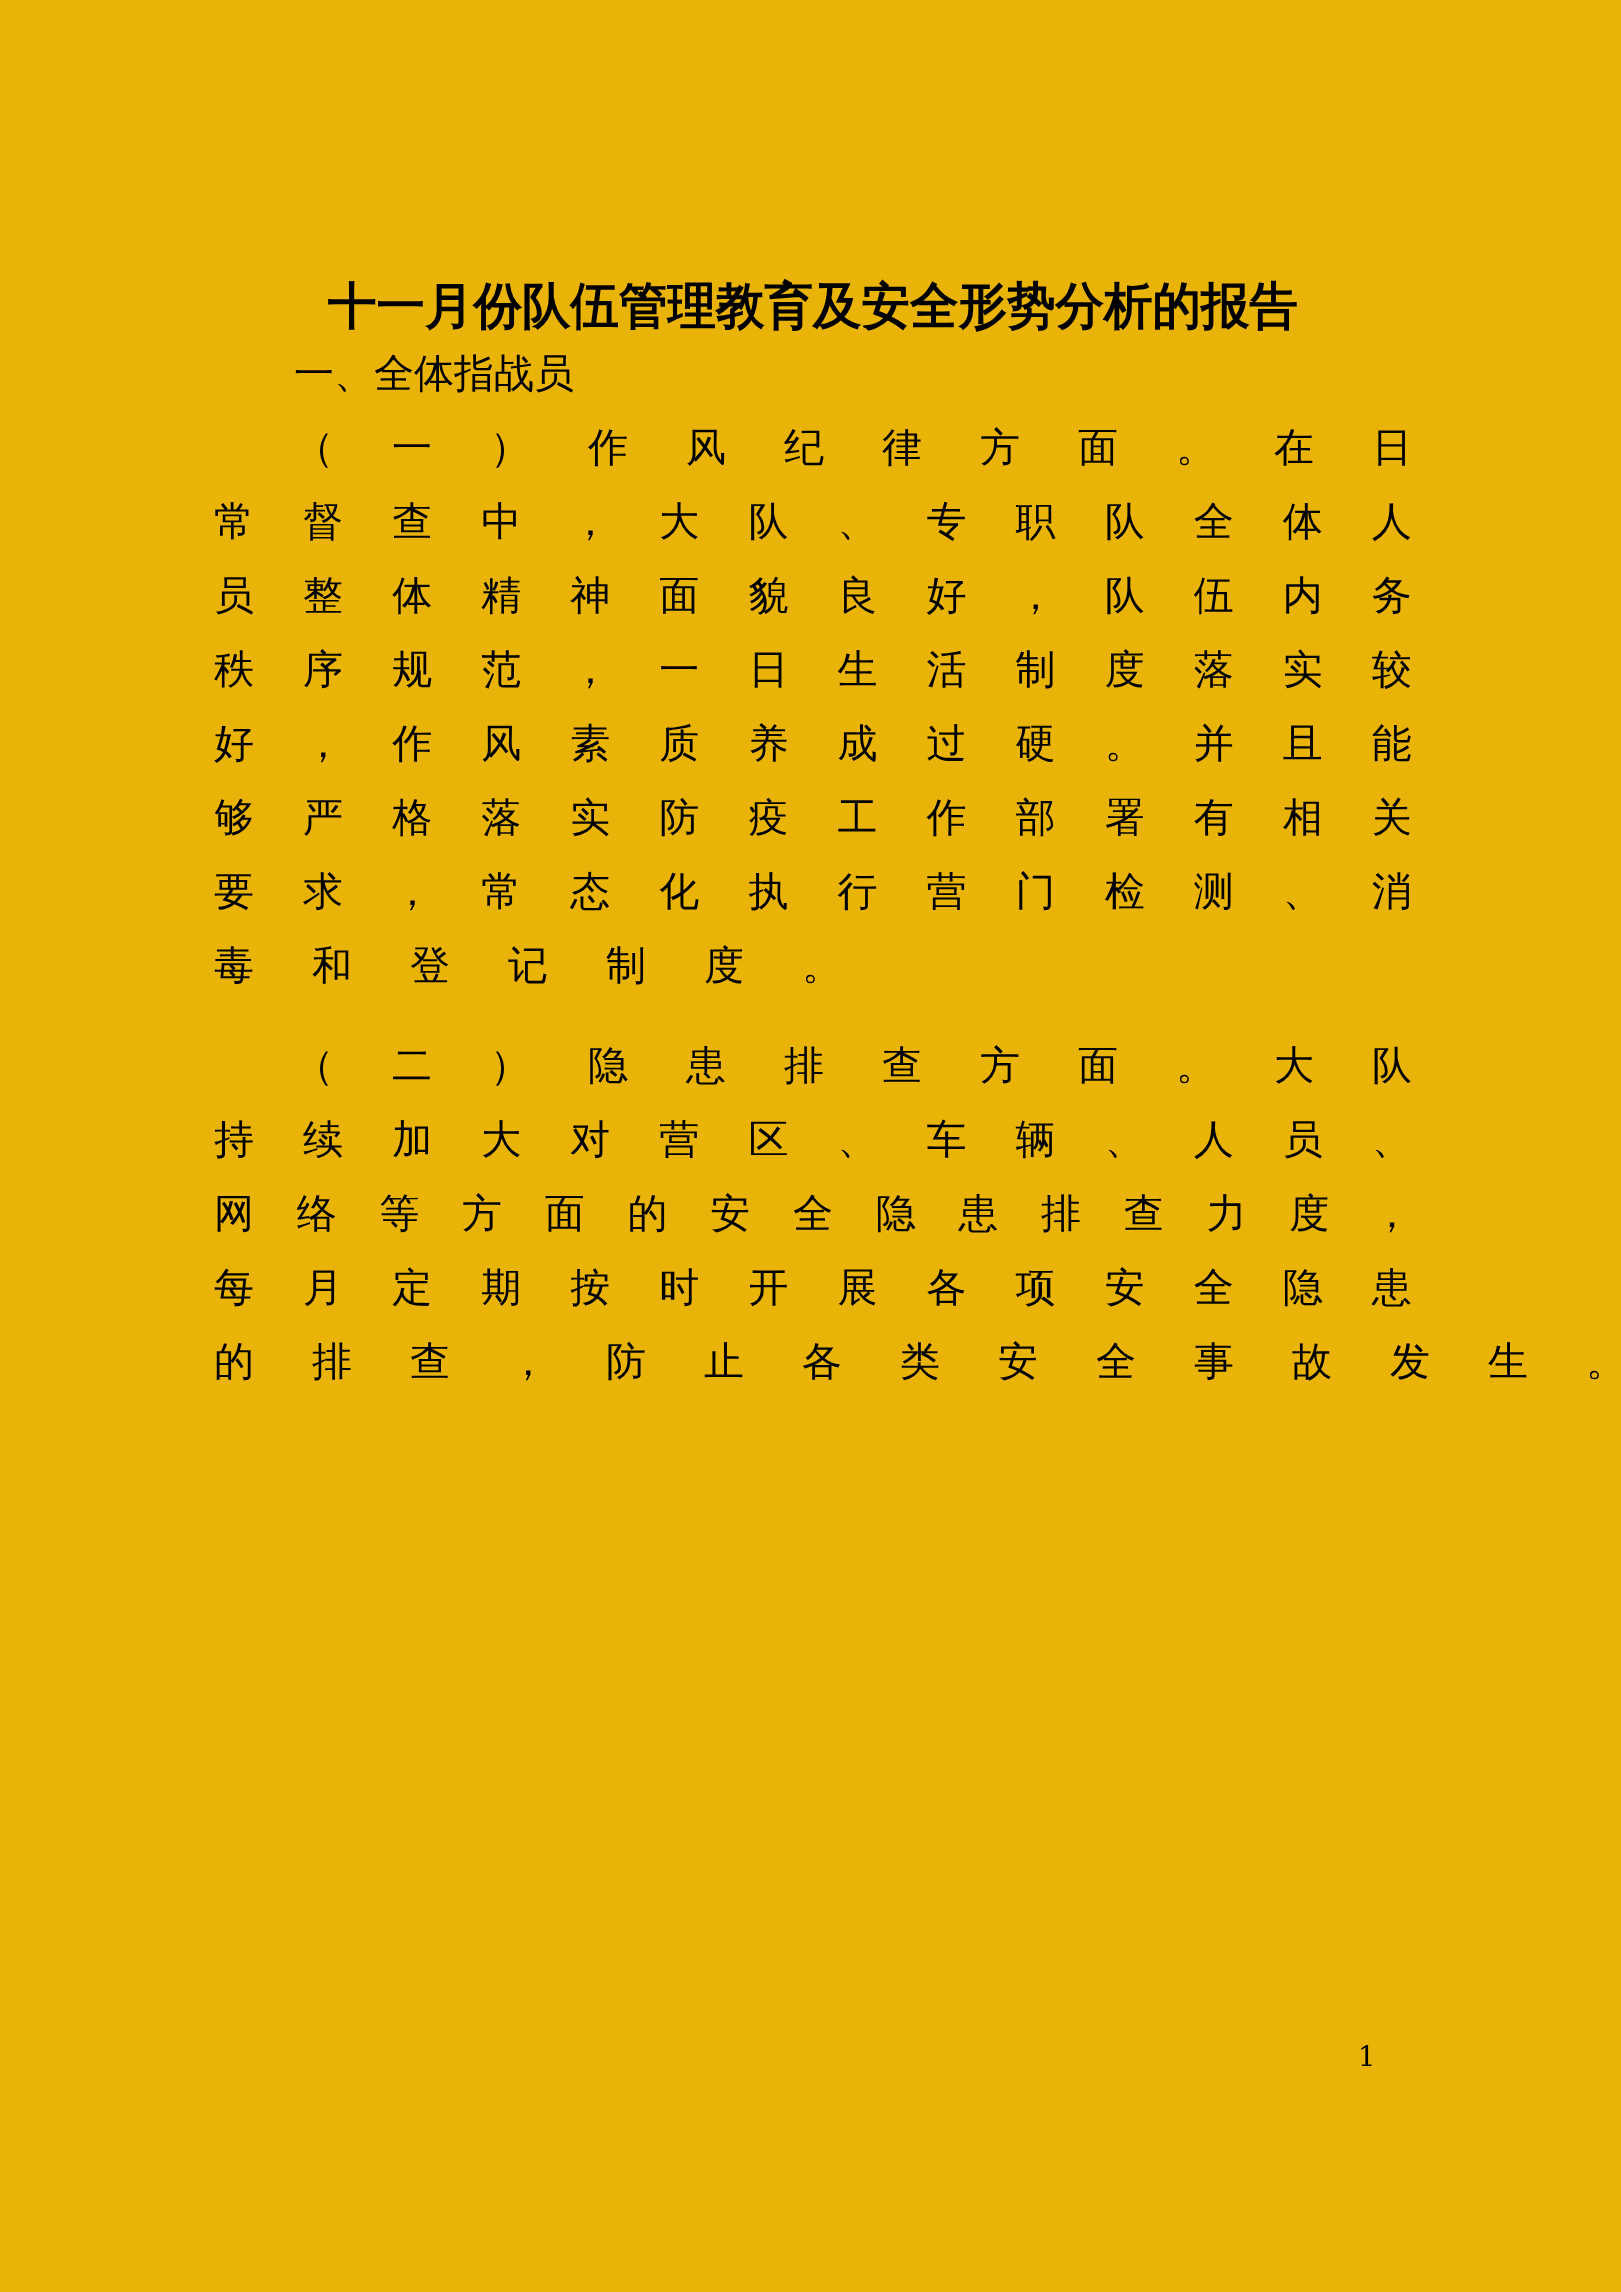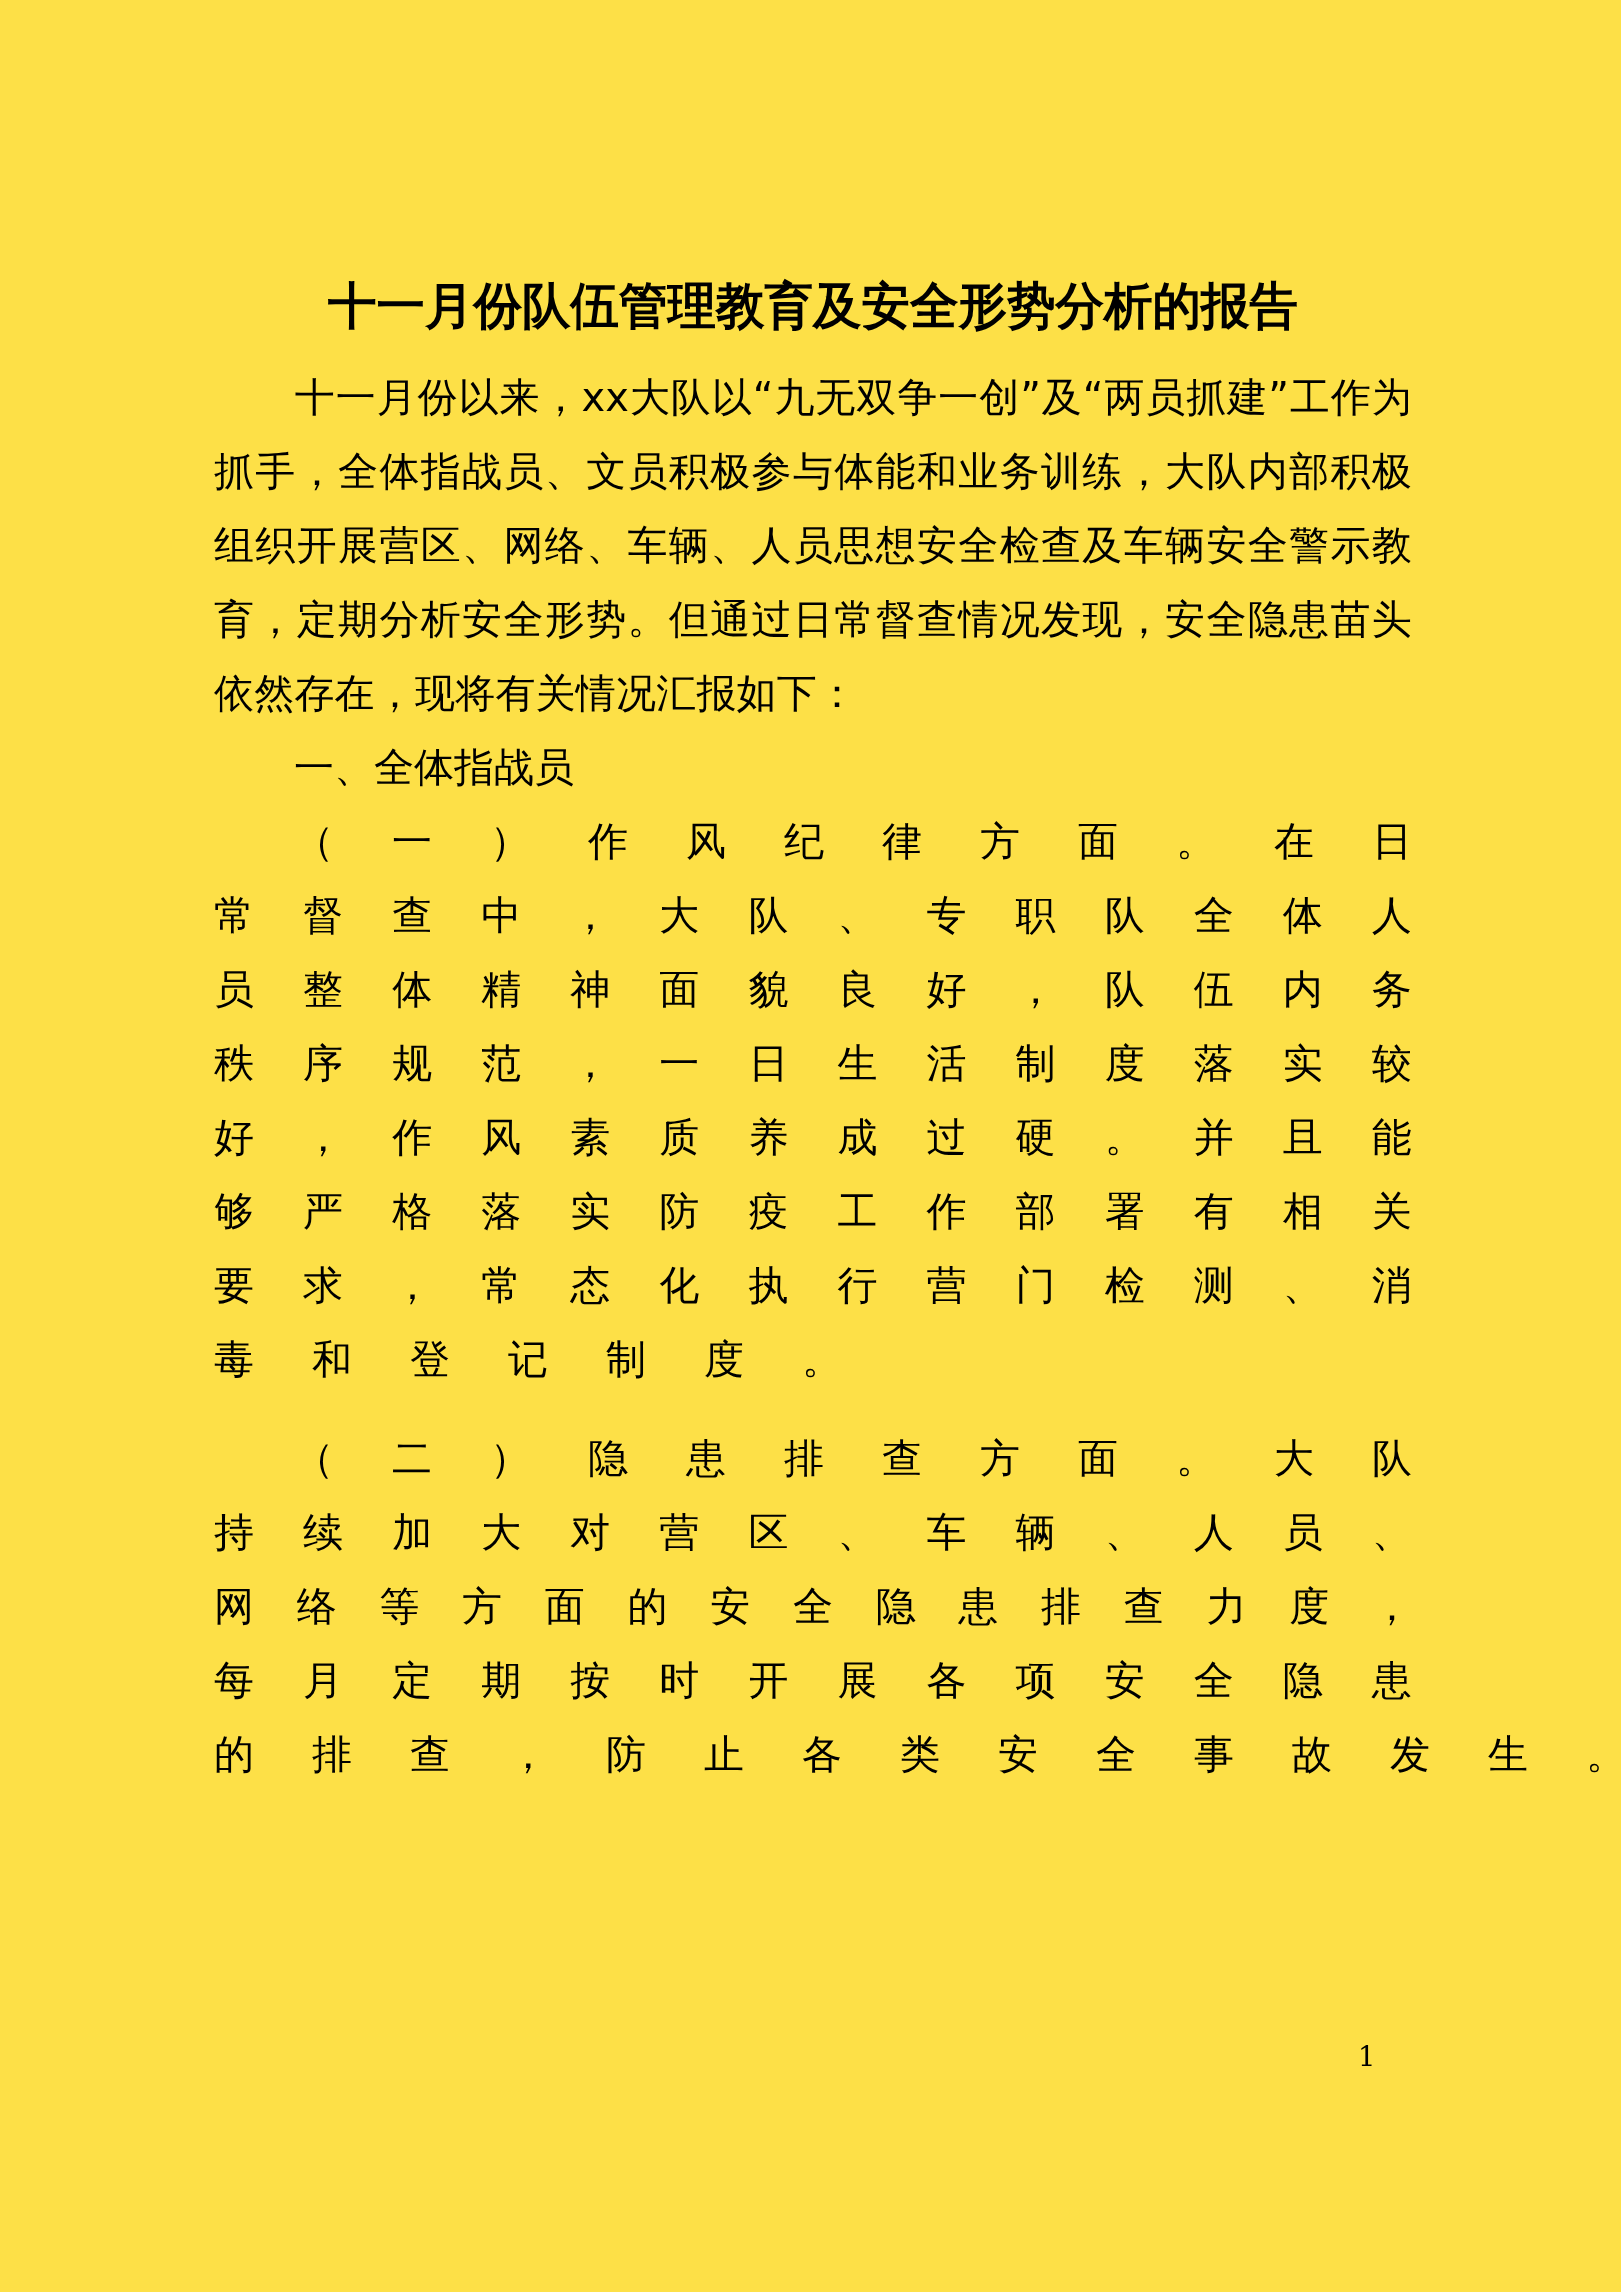--- a/index.html
+++ b/index.html
@@ -8,21 +8,21 @@
     background: #ffffff;
   }
   body {
     font-family: "DejaVu Sans", "Liberation Sans", sans-serif;
     color: #000000;
   }
   .page {
     position: relative;
     width: 1621px;
     height: 2293px;
-    background: #fde047;
+    background: #eab308;
     box-sizing: border-box;
     overflow: hidden;
   }
   .content {
     position: absolute;
     left: 214px;
     top: 0;
     width: 1198px;
   }
 
@@ -116,23 +116,20 @@
 </style>
 </head>
 <body>
 
 <div class="page">
   <div class="content">
 
     <h1 class="doc-title">十一月份队伍管理教育及安全形势分析的报告</h1>
 
 
-    <p class="para-normal">
-      <span class="indent"></span><span>十一月份以来，xx大队以“九无双争一创”及“两员抓建”工作为抓手，全体指战员、文员积极参与体能和业务训练，大队内部积极组织开展营区、网络、车辆、人员思想安全检查及车辆安全警示教育，定期分析安全形势。但通过日常督查情况发现，安全隐患苗头依然存在，现将有关情况汇报如下：</span>
-    </p>
 
     <p class="heading-1">
       <span class="indent"></span><span>一、全体指战员</span>
     </p>
 
     <div class="para-wide">
         <div class="wline lead">
           <span class="ch">（</span>
           <span class="ch">一</span>
           <span class="ch">）</span>

